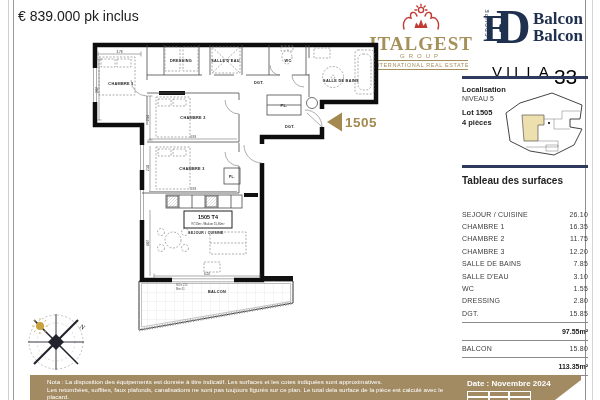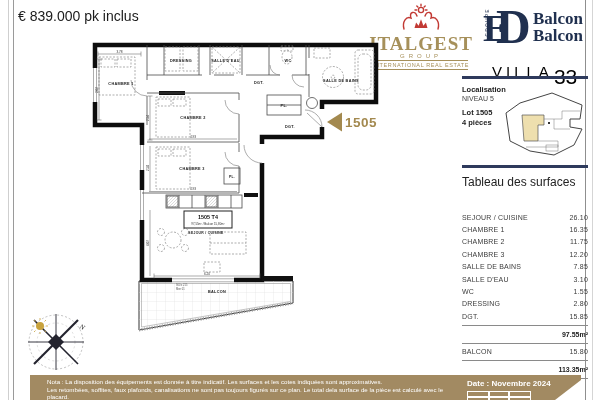--- a/index.html
+++ b/index.html
@@ -32,21 +32,21 @@
 
   
   .sidebar{position:absolute;left:462px;top:76px;width:126px;}
   .rule{height:3px;background:#2e3a5c;}
   .loc{position:relative;height:80px;}
   .loc .t1{font-size:7.5px;font-weight:700;margin-top:6px;}
   .loc .t2{font-size:7px;color:#444;margin-top:1px;}
   .loc .t3{font-size:7.5px;font-weight:700;margin-top:6px;}
   .loc .t4{font-size:7.5px;font-weight:700;margin-top:1px;}
   .loc svg{position:absolute;right:0;top:4px;}
-  .surf-title{font-size:12px;font-weight:400;margin:7px 0 22px 0;}
+  .surf-title{font-size:10px;font-weight:700;margin:7px 0 22px 0;}
   .srow{display:flex;justify-content:space-between;align-items:center;height:12.4px;
         font-size:7px;color:#3c3c3c;letter-spacing:.2px;}
   .shr{border:none;border-top:1px solid #8a8a8a;margin:2px 0;}
   .stotal{text-align:right;font-size:7px;font-weight:700;height:13px;line-height:13px;}
 
   
   .footer{position:absolute;left:30px;top:375px;width:551px;height:25px;background:#a28a62;
           clip-path:polygon(0 0,100% 0,100% 5px,calc(100% - 26px) 100%,0 100%);color:#fff;}
   .notes{position:absolute;left:17px;top:3px;width:400px;font-size:6.2px;line-height:7.6px;}
   .fdate{position:absolute;left:437px;top:4px;font-size:8px;font-weight:700;}

